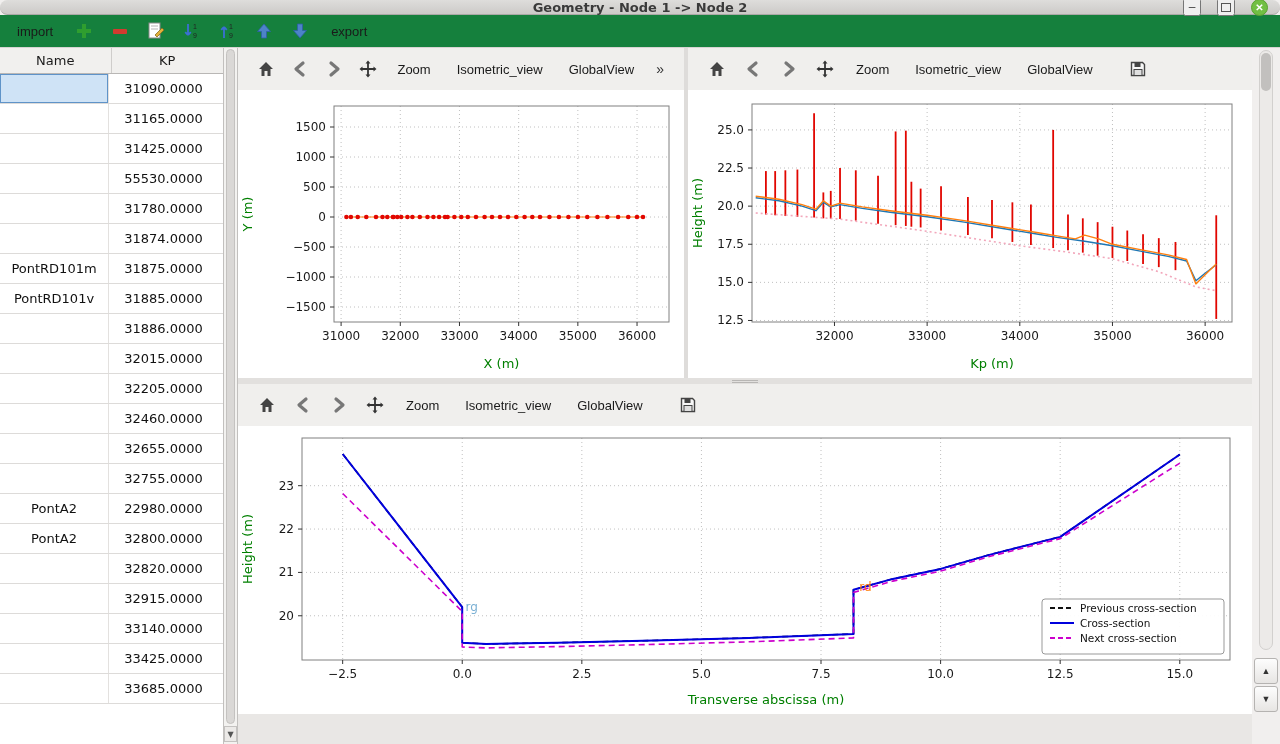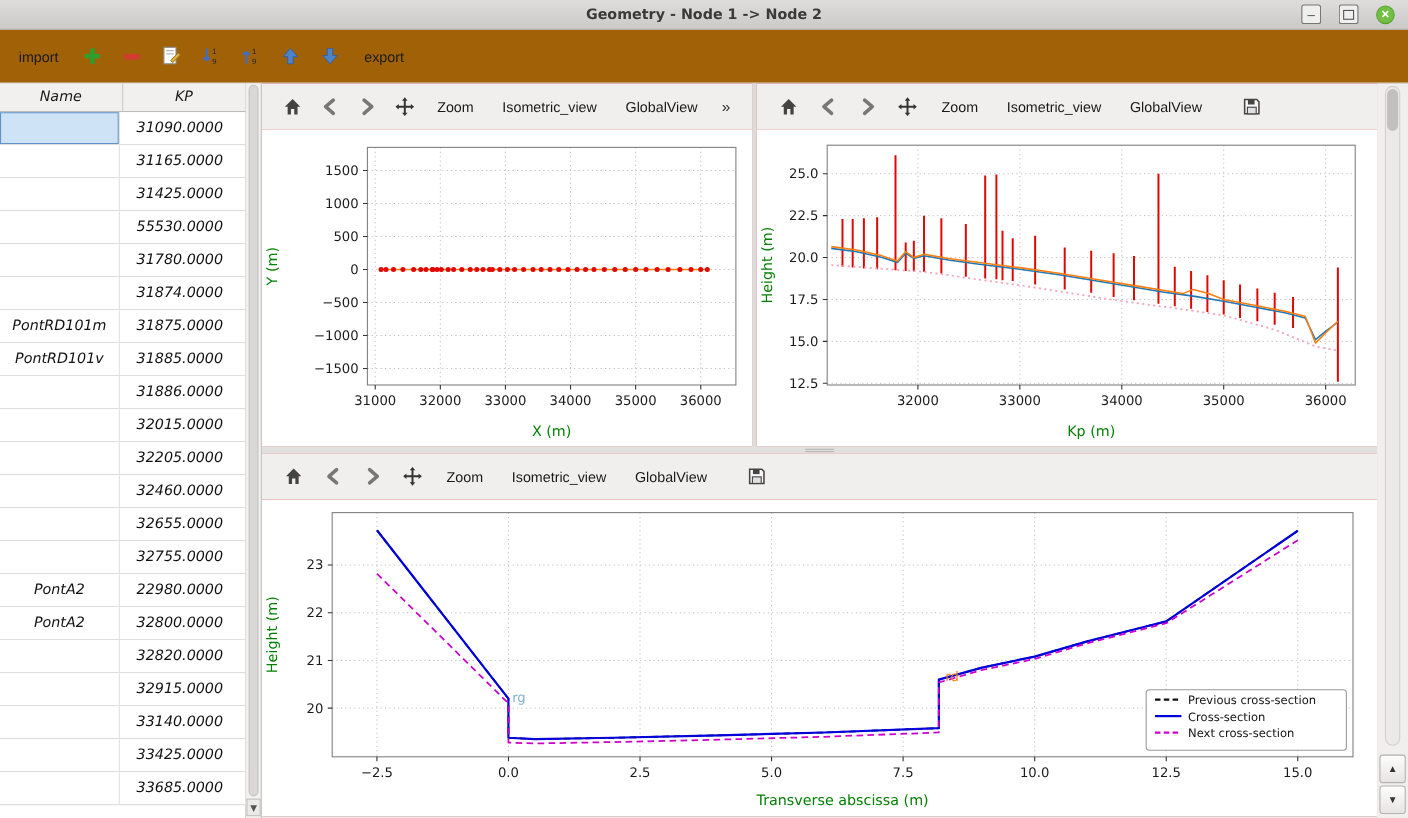--- a/index.html
+++ b/index.html
@@ -1,40 +1,40 @@
 <!DOCTYPE html>
 <html><head>
 <meta charset="utf-8">
 <style>
   * { margin:0; padding:0; box-sizing:border-box; }
   html,body { width:1280px; height:744px; overflow:hidden; background:#f1efee;
               font-family:"DejaVu Sans","Liberation Sans",sans-serif; }
   .window { width:1280px; height:744px; display:flex; flex-direction:column; background:#f1efee; }
 
   
-  .titlebar { height:27px; background:linear-gradient(#dedddb,#cccac8); border-bottom:1px solid #aaa8a6;
-              position:relative; display:flex; align-items:center; flex:0 0 auto; }
+  .titlebar { height:15px; background:linear-gradient(#dedddb,#cccac8); border-bottom:1px solid #aaa8a6;
+              position:relative; display:flex; align-items:center; flex:0 0 auto;border-radius:12px; }
   .titlebar .title { position:absolute; left:0; right:0; text-align:center; font-size:13px; font-weight:bold; color:#3a3a3a; }
   .win-controls { margin-left:auto; display:flex; align-items:center; gap:16px; padding-right:12px; z-index:2; }
   .win-btn { width:18px; height:18px; display:flex; align-items:center; justify-content:center; font-size:12px; color:#444; cursor:default; }
   .maxi-glyph { width:10px; height:9px; border:1.5px solid #555; }
   .close-circle { width:17px; height:17px; border-radius:50%; background:#72bf44; border:1px solid #5aa232;
                   color:#fff; font-size:10px; font-weight:bold; display:flex; align-items:center; justify-content:center; }
 
   
-  .main-toolbar { height:49px; background:#a16207; border-bottom:1px solid #d6d4d2; display:flex; align-items:center;
+  .main-toolbar { height:33px; background:#15803d; border-bottom:1px solid #d6d4d2; display:flex; align-items:center;
                   gap:12px; padding:0 10px; flex:0 0 auto; }
   .tb-label { font-size:13px; color:#1a1a1a; padding:3px 7px; background:transparent; border:none; }
   .tb-icon { width:24px; height:24px; display:flex; align-items:center; justify-content:center; background:transparent; border:none; }
 
   
   .content { flex:1; display:flex; min-height:0; }
 
   
-  .left-panel { width:238px; background:#ffffff; display:flex; flex:0 0 auto; position:relative;font-style:italic; }
+  .left-panel { width:238px; background:#ffffff; display:flex; flex:0 0 auto; position:relative; }
   .kp-table { width:224px; border-right:1px solid #c2c0be; }
   .thead { display:flex; height:26px; background:#f1f0ee; border-bottom:1px solid #b9b7b5; }
   .th { width:112px; display:flex; align-items:center; justify-content:center; font-size:13px; color:#1a1a1a;
         border-right:1px solid #cfcdcb; }
   .th:last-child { border-right:none; }
   .tr { display:flex; height:30px; border-bottom:1px solid #dddbd9; background:#fff; }
   .td { width:109px; display:flex; align-items:center; justify-content:center; font-size:13px; color:#111;
         border-right:1px solid #e3e1df; overflow:hidden; white-space:nowrap; }
   .td:last-child { border-right:none; }
   .td.selected { background:#cfe3f6; box-shadow:inset 0 0 0 1px #5f93c8; }

